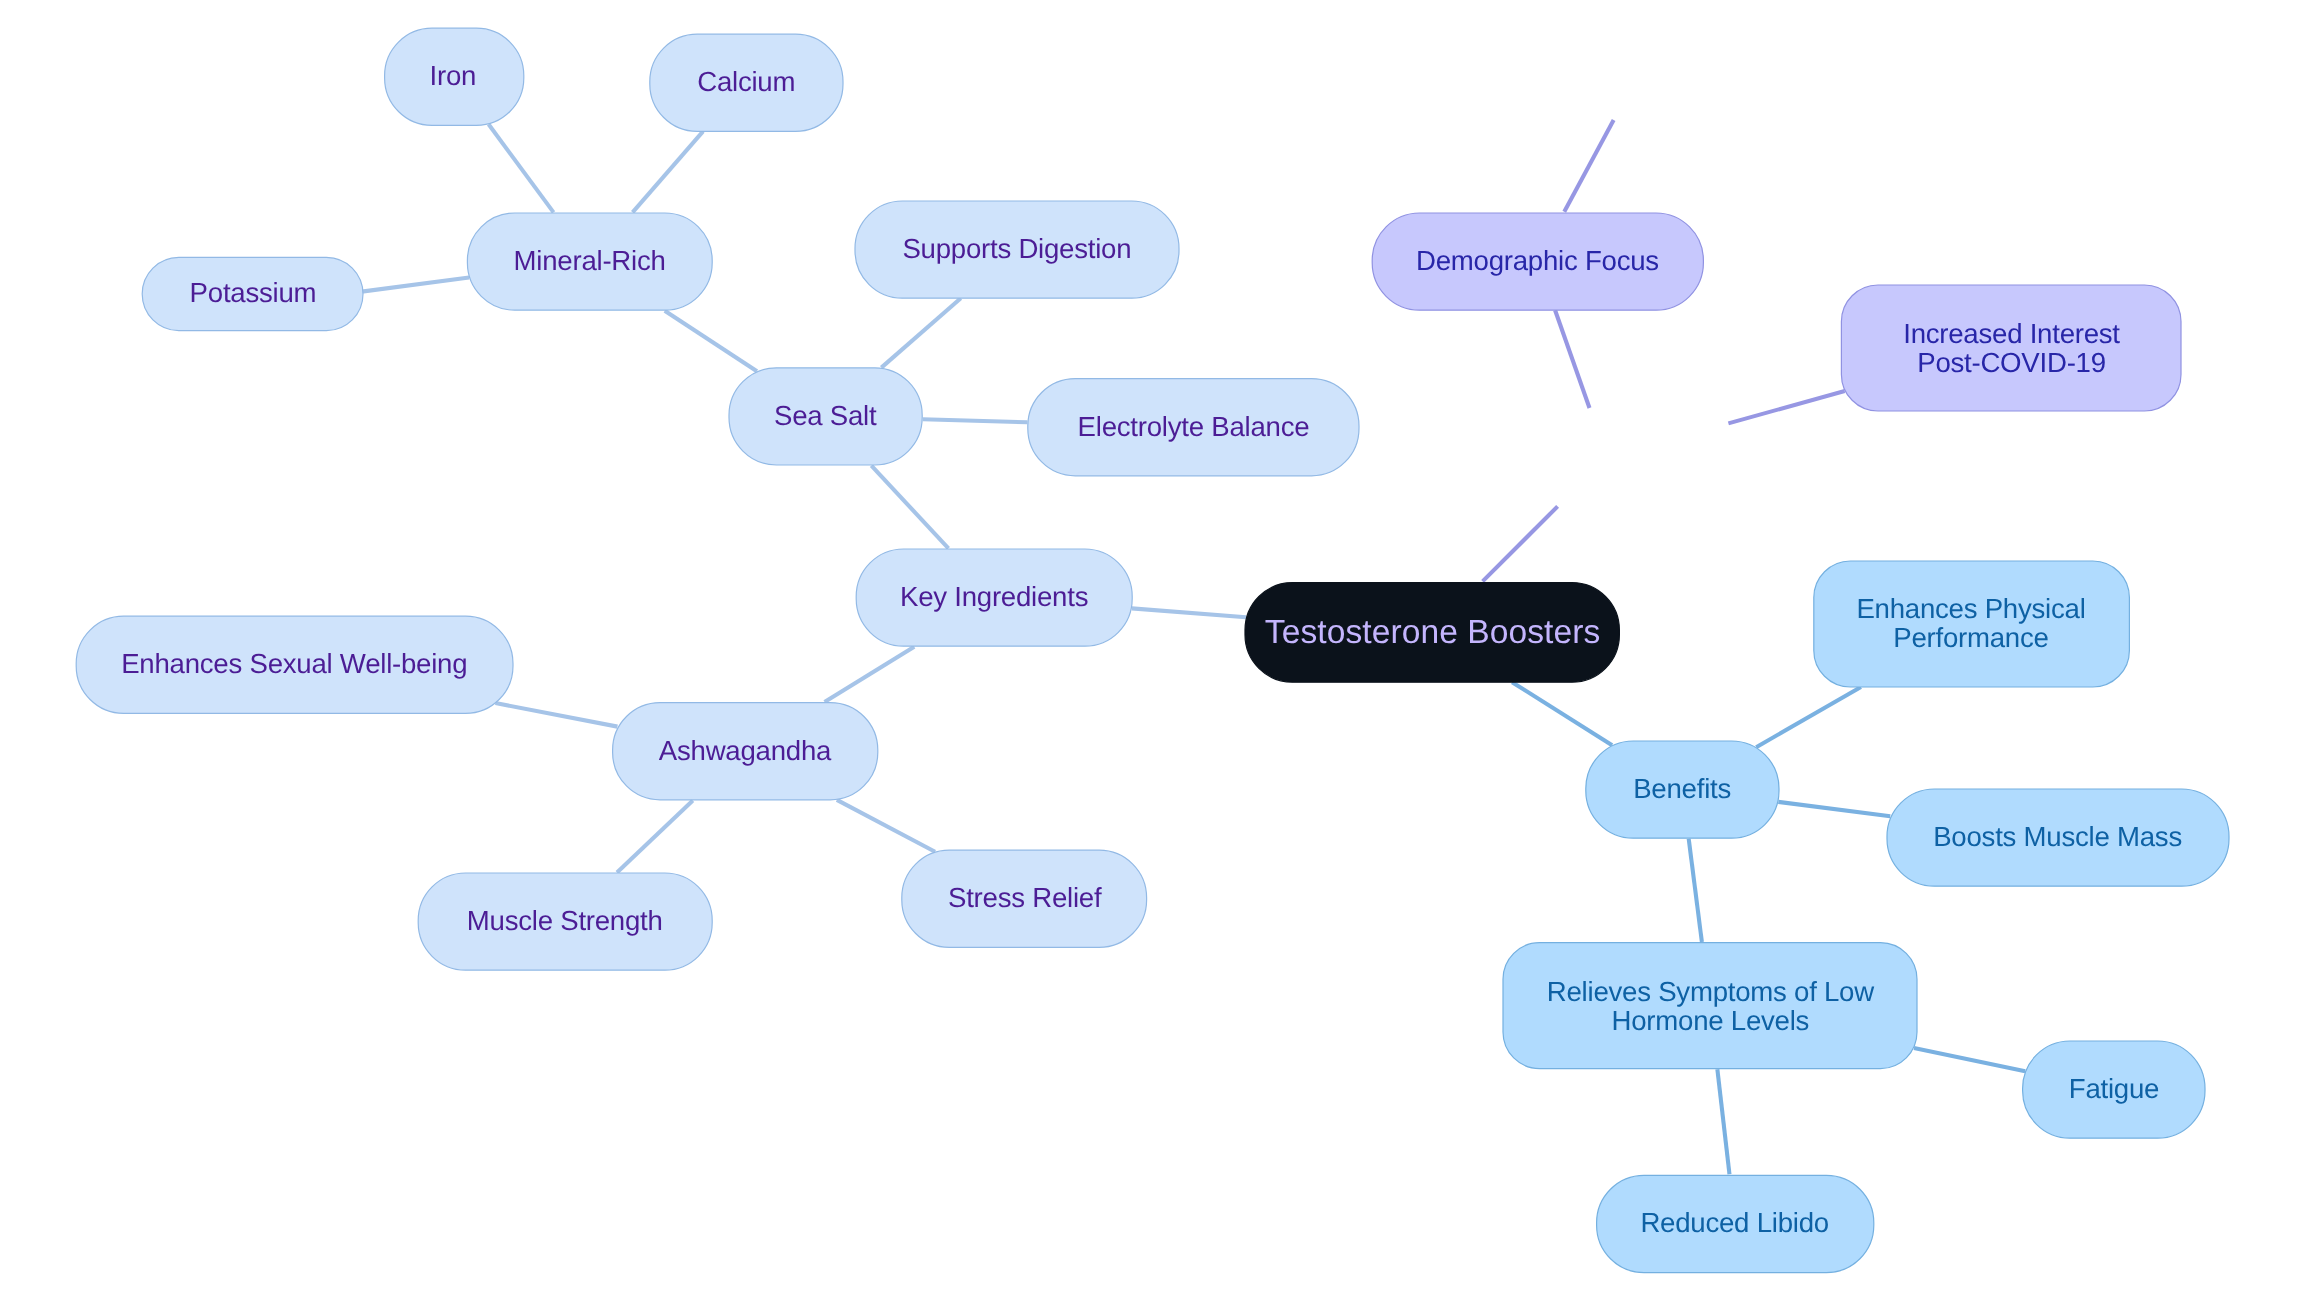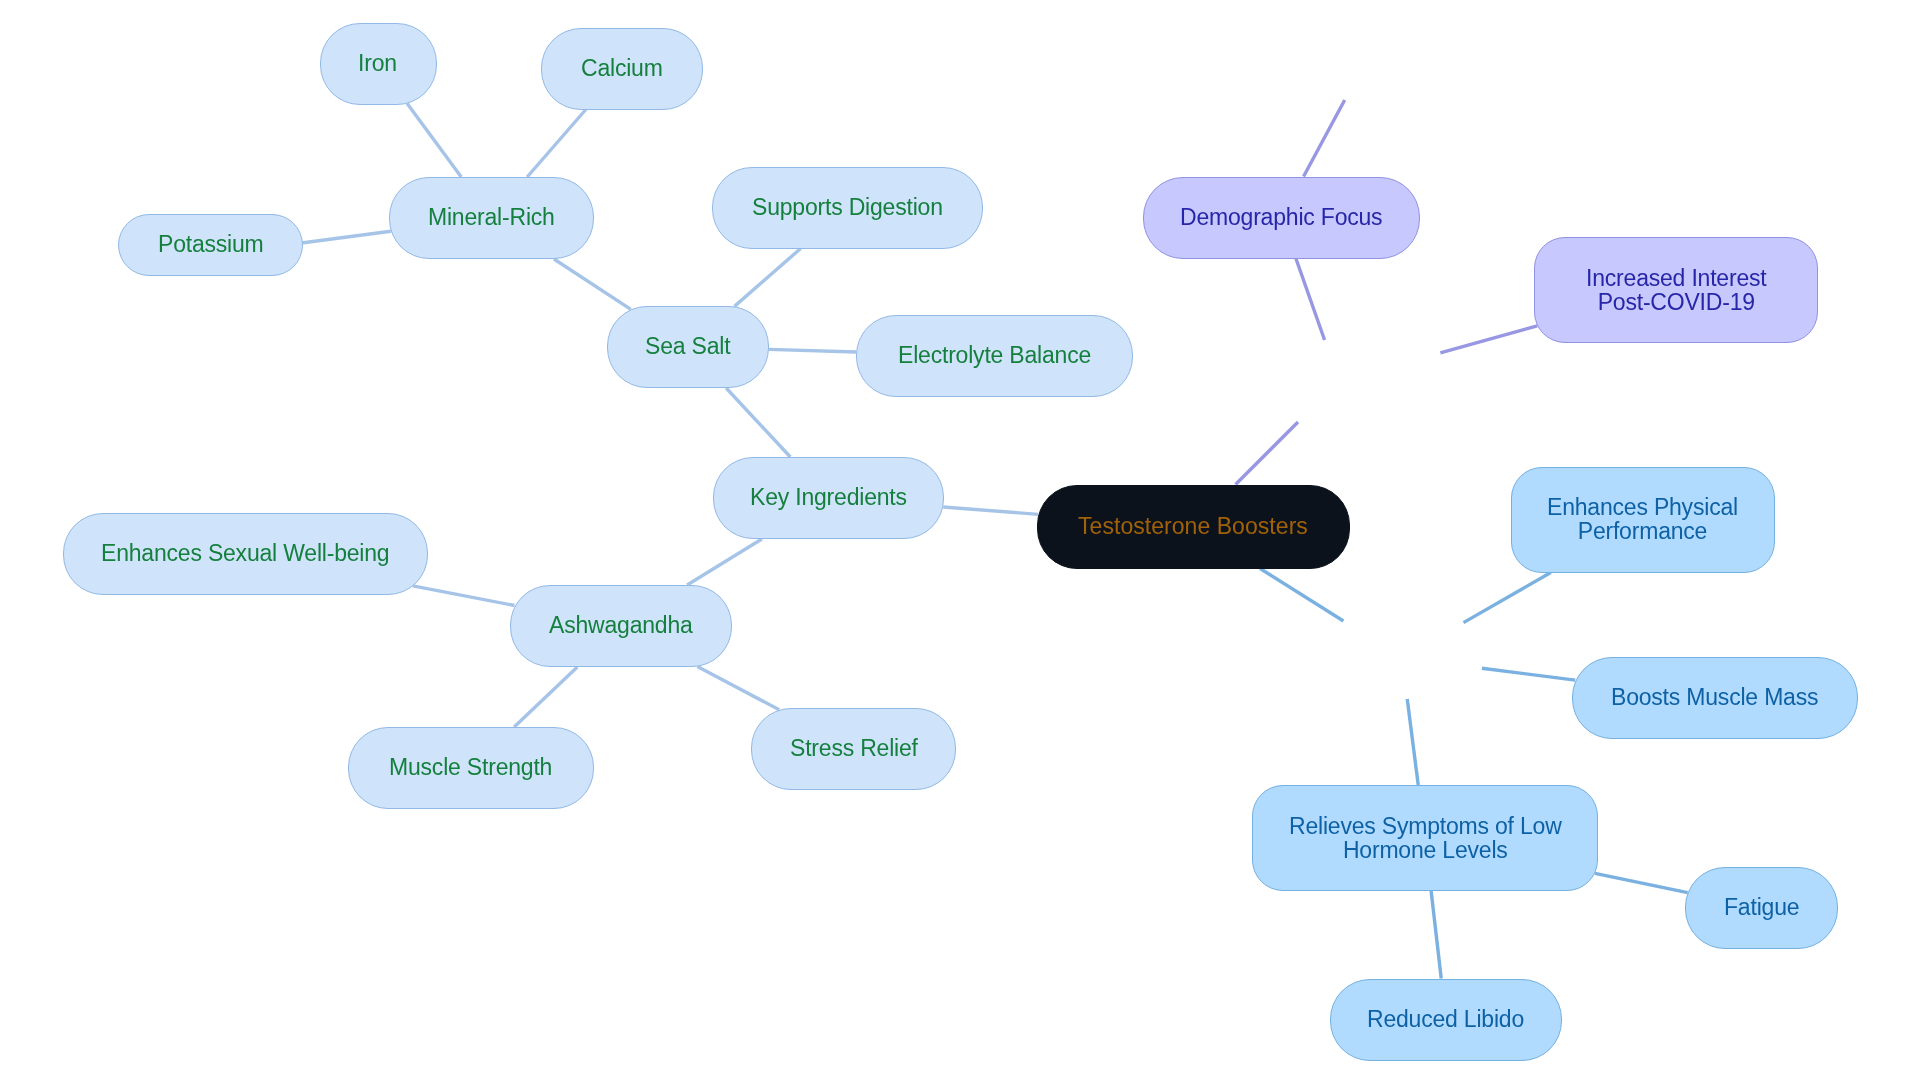--- a/index.html
+++ b/index.html
@@ -5,24 +5,24 @@
 <style>
 html,body{margin:0;padding:0;background:#ffffff;}
 *{box-sizing:border-box;}
 #canvas{position:relative;width:1920px;height:1083px;overflow:hidden;background:#ffffff;
   font-family:"Liberation Sans",sans-serif;-webkit-font-smoothing:antialiased;
 }
 #edge-layer{position:absolute;left:0;top:0;width:1920px;height:1083px;}
 .node{position:absolute;display:flex;align-items:center;justify-content:center;text-align:center;
   border-radius:40px;border:1px solid transparent;font-size:23px;line-height:23.5px;letter-spacing:-0.2px;}
 .node .lbl{display:block;margin-right:0.2px;will-change:transform;}
-.g-blue{background:#cfe3fb;border-color:#92b9e5;color:#15803d;align-items:center;}
+.g-blue{background:#cfe3fb;border-color:#92b9e5;color:#4c1d95;align-items:center;}
 .g-cyan{background:#b0dbfe;border-color:#74b0e0;color:#0e61a4;}
 .g-purple{background:#c7c8fd;border-color:#9092e2;color:#2826a8;}
-.g-root{background:#0b121b;border-color:#0b121b;color:#a16207;font-size:23px;letter-spacing:0.05px;}
+.g-root{background:#0b121b;border-color:#0b121b;color:#c4b5fd;font-size:28px;letter-spacing:0.05px;}
 .n-root{left:1037px;top:484.5px;width:313px;height:84px;border-radius:40px;}
 .n-key-ingredients{left:713px;top:457px;width:231px;height:82px;border-radius:40px;}
 .n-sea-salt{left:607px;top:306px;width:162px;height:82px;border-radius:40px;}
 .n-mineral-rich{left:389px;top:177px;width:205px;height:82px;border-radius:40px;}
 .n-iron{left:319.5px;top:23px;width:117px;height:82px;border-radius:40px;}
 .n-calcium{left:540.5px;top:27.5px;width:162px;height:82px;border-radius:40px;}
 .n-potassium{left:118px;top:214px;width:185px;height:62px;border-radius:40px;}
 .n-supports-digestion{left:712px;top:166.5px;width:271px;height:82px;border-radius:40px;}
 .n-electrolyte-balance{left:856px;top:315px;width:277px;height:82px;border-radius:40px;}
 .n-ashwagandha{left:509.5px;top:585px;width:222px;height:82px;border-radius:40px;}
@@ -110,20 +110,23 @@
   </div>
   <div class="node g-blue n-stress-relief">
     <span class="lbl"><span class="line">Stress Relief</span></span>
   </div>
   <div class="node g-purple n-demographic-focus">
     <span class="lbl"><span class="line">Demographic Focus</span></span>
   </div>
   <div class="node g-purple n-increased-interest">
     <span class="lbl"><span class="line">Increased Interest</span><br><span class="line">Post-COVID-19</span></span>
   </div>
+  <div class="node g-cyan n-benefits">
+    <span class="lbl"><span class="line">Benefits</span></span>
+  </div>
   <div class="node g-cyan n-enhances-physical">
     <span class="lbl"><span class="line">Enhances Physical</span><br><span class="line">Performance</span></span>
   </div>
   <div class="node g-cyan n-boosts-muscle">
     <span class="lbl"><span class="line">Boosts Muscle Mass</span></span>
   </div>
   <div class="node g-cyan n-relieves">
     <span class="lbl"><span class="line">Relieves Symptoms of Low</span><br><span class="line">Hormone Levels</span></span>
   </div>
   <div class="node g-cyan n-fatigue">

